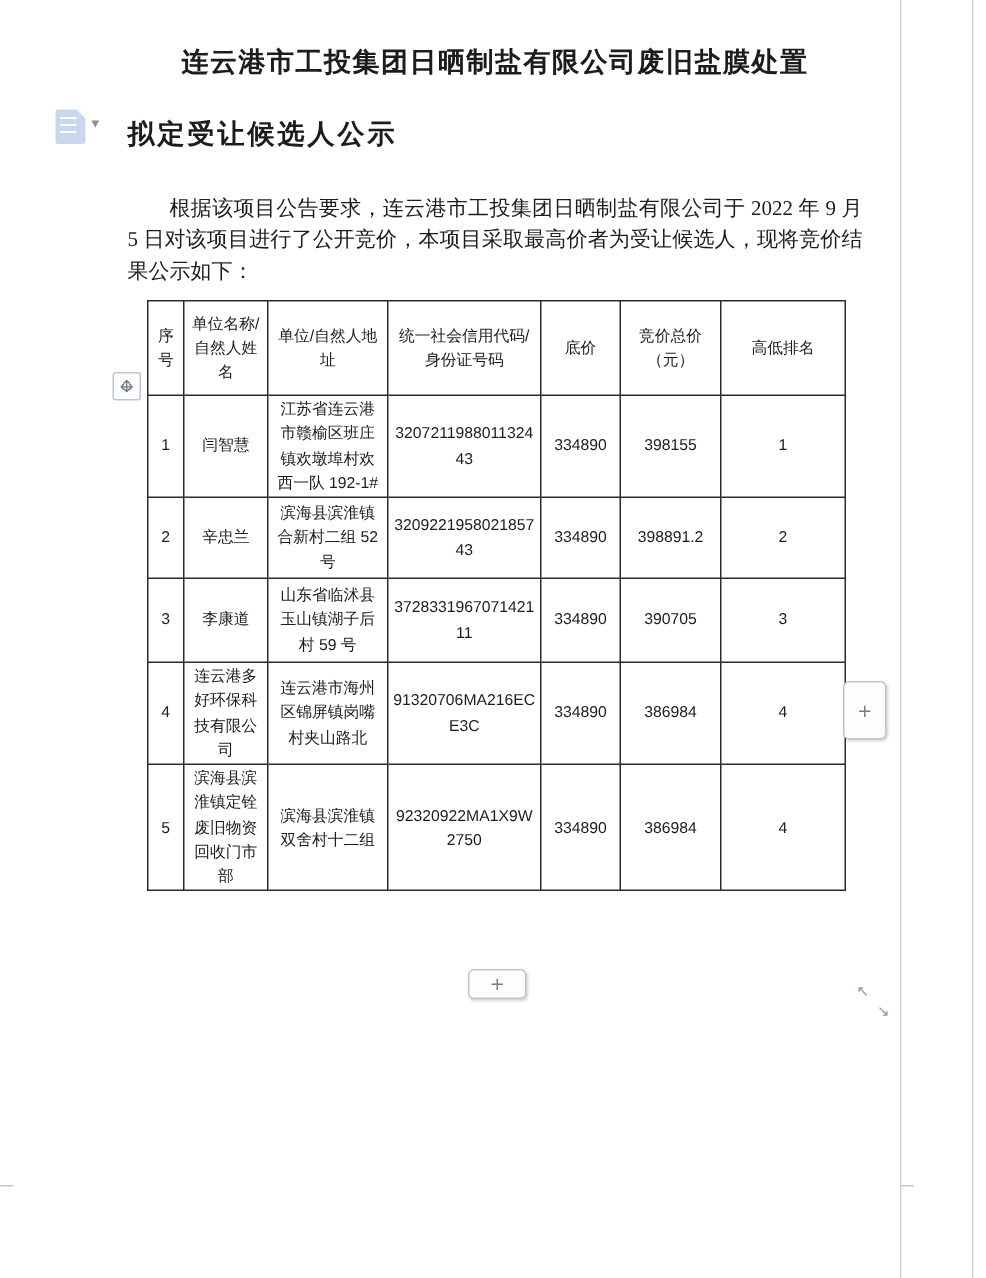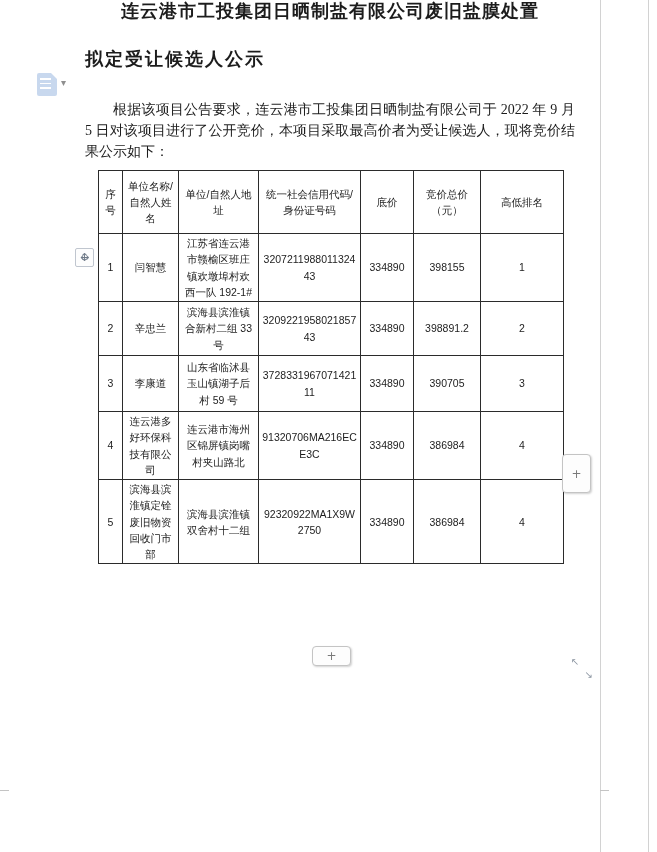--- a/index.html
+++ b/index.html
@@ -3,21 +3,21 @@
 <meta charset="utf-8">
 <style>
   html,body { margin:0; padding:0; background:#ffffff; }
   .screen {
     position:relative; width:657px; height:852px; background:#ffffff;
     font-family:"Liberation Serif","DejaVu Serif",serif; color:#1c1c1c;
     overflow:hidden;
   }
   .content { position:absolute; left:85px; top:0; width:490px; }
 
-  .title1 { margin:0; font-size:18px; line-height:22px;
+  .title1 { margin:0; padding-top:30px; font-size:18px; line-height:22px;
             font-weight:bold; text-align:center; letter-spacing:1px; }
   .title2 { margin:26px 0 0 0; font-size:18px; line-height:22px;
             font-weight:bold; text-align:left; letter-spacing:2px; }
   .projno { margin:27px 0 0 0; font-size:15px; line-height:19px;
             font-weight:bold; text-align:center; }
 
   .intro { margin:29px 0 0 0; font-size:14px; line-height:21px;
            text-align:justify; text-indent:2em; }
 
   .sec1 { margin:17px 0 0 12px; font-size:14px; line-height:20px; }
@@ -119,21 +119,21 @@
             <td>闫智慧</td>
             <td>江苏省连云港市赣榆区班庄镇欢墩埠村欢西一队 192-1#</td>
             <td>320721198801132443</td>
             <td>334890</td>
             <td>398155</td>
             <td>1</td>
           </tr>
           <tr>
             <td>2</td>
             <td>辛忠兰</td>
-            <td>滨海县滨淮镇合新村二组 33 号</td>
+            <td>滨海县滨淮镇合新村二组 52 号</td>
             <td>320922195802185743</td>
             <td>334890</td>
             <td>398891.2</td>
             <td>2</td>
           </tr>
           <tr>
             <td>3</td>
             <td>李康道</td>
             <td>山东省临沭县玉山镇湖子后村 59 号</td>
             <td>372833196707142111</td>

